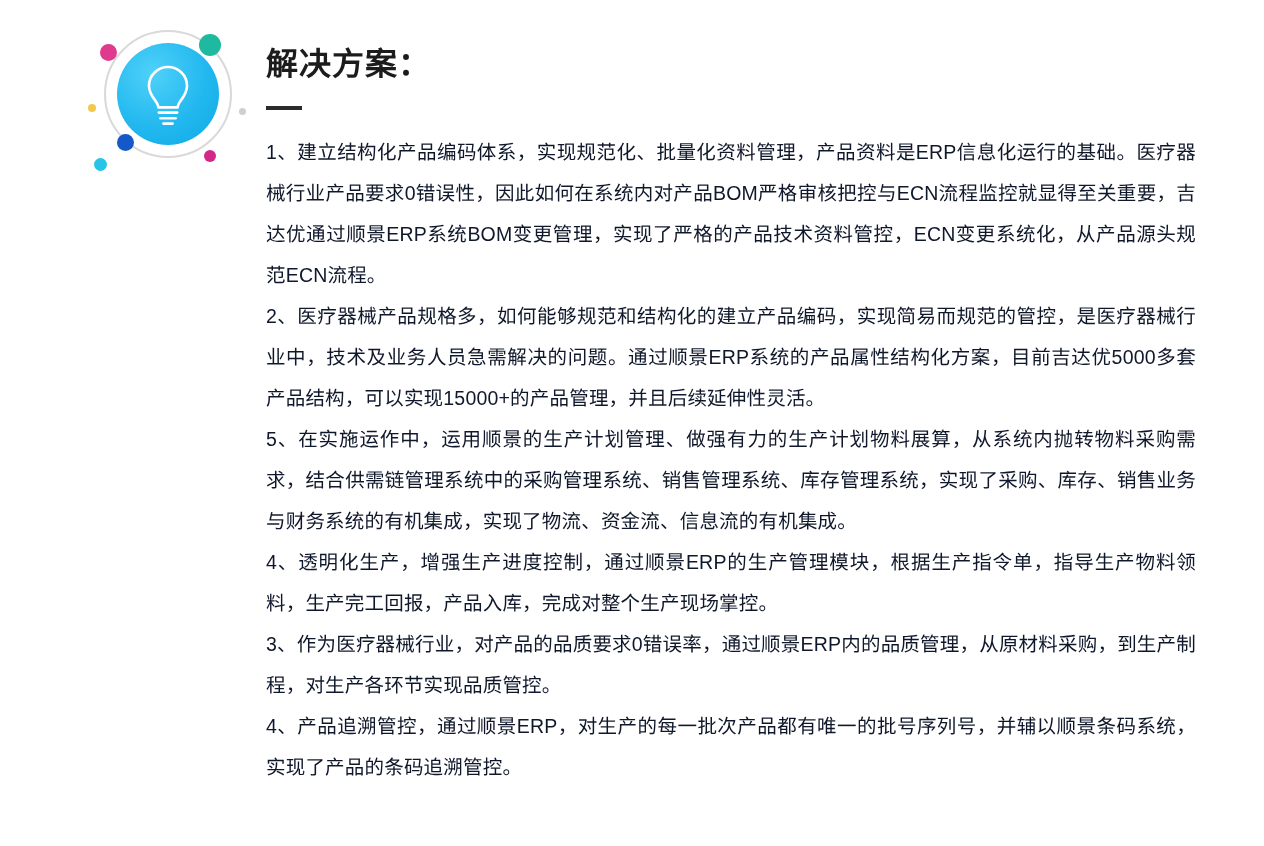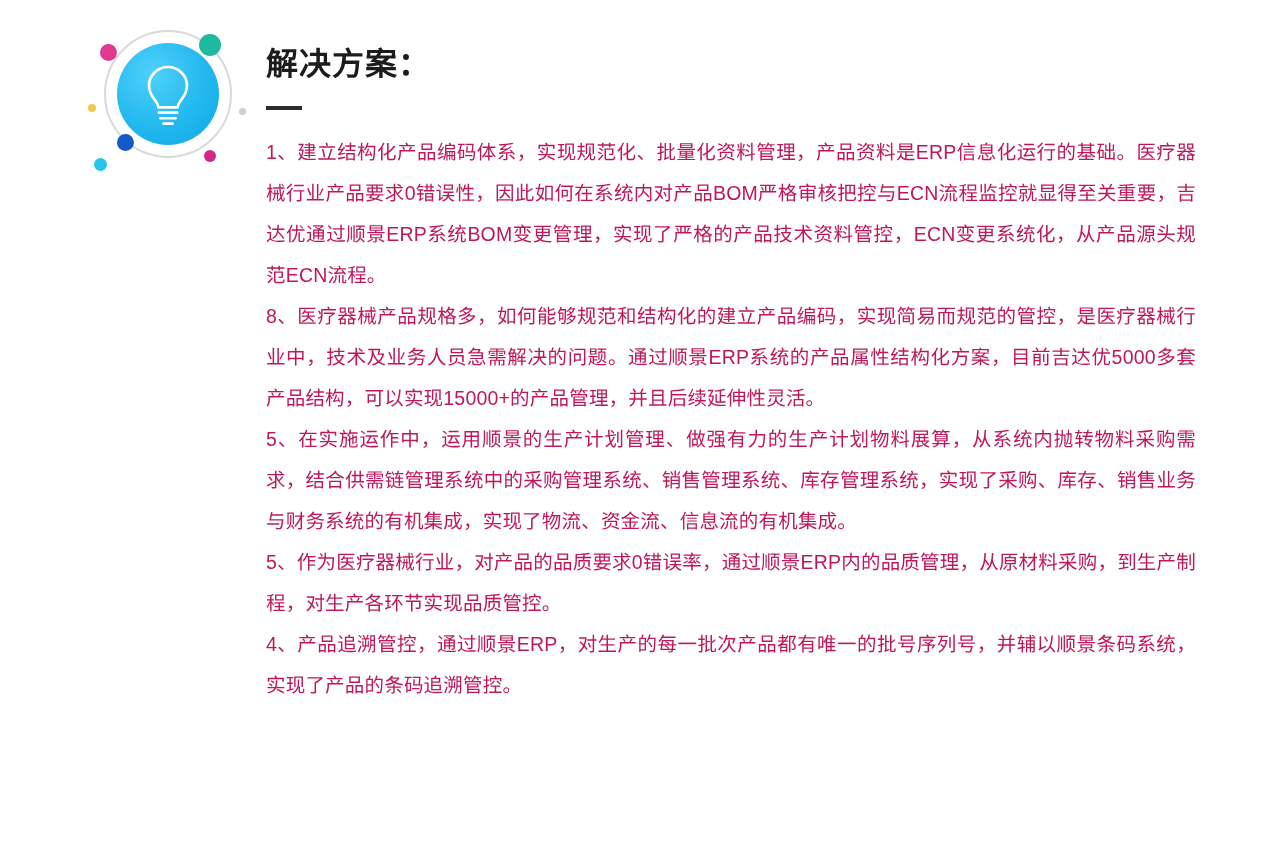--- a/index.html
+++ b/index.html
@@ -92,21 +92,21 @@
 
   
   .body-list {
     margin: 0;
     padding: 0;
     list-style: none;
   }
   .body-list li {
     font-size: 19.5px;
     line-height: 41px;
-    color: #be185d;
+    color: #0f172a;
     text-align: justify;
     text-justify: inter-ideograph;
     margin: 0;
     letter-spacing: 0.2px;
   }
 </style>
 </head>
 <body>
 
 <div class="page">
@@ -129,20 +129,21 @@
     <span class="dot dot-cyan-sm"></span>
     <span class="dot dot-yellow"></span>
     <span class="dot dot-grey"></span>
   </div>
 
   <div class="content">
     <h1 class="heading">解决方案：</h1>
     <div class="heading-rule"></div>
     <ul class="body-list">
       <li>1、建立结构化产品编码体系，实现规范化、批量化资料管理，产品资料是ERP信息化运行的基础。医疗器械行业产品要求0错误性，因此如何在系统内对产品BOM严格审核把控与ECN流程监控就显得至关重要，吉达优通过顺景ERP系统BOM变更管理，实现了严格的产品技术资料管控，ECN变更系统化，从产品源头规范ECN流程。</li>
-      <li>8、医疗器械产品规格多，如何能够规范和结构化的建立产品编码，实现简易而规范的管控，是医疗器械行业中，技术及业务人员急需解决的问题。通过顺景ERP系统的产品属性结构化方案，目前吉达优5000多套产品结构，可以实现15000+的产品管理，并且后续延伸性灵活。</li>
+      <li>2、医疗器械产品规格多，如何能够规范和结构化的建立产品编码，实现简易而规范的管控，是医疗器械行业中，技术及业务人员急需解决的问题。通过顺景ERP系统的产品属性结构化方案，目前吉达优5000多套产品结构，可以实现15000+的产品管理，并且后续延伸性灵活。</li>
       <li>5、在实施运作中，运用顺景的生产计划管理、做强有力的生产计划物料展算，从系统内抛转物料采购需求，结合供需链管理系统中的采购管理系统、销售管理系统、库存管理系统，实现了采购、库存、销售业务与财务系统的有机集成，实现了物流、资金流、信息流的有机集成。</li>
-      <li>5、作为医疗器械行业，对产品的品质要求0错误率，通过顺景ERP内的品质管理，从原材料采购，到生产制程，对生产各环节实现品质管控。</li>
+      <li>4、透明化生产，增强生产进度控制，通过顺景ERP的生产管理模块，根据生产指令单，指导生产物料领料，生产完工回报，产品入库，完成对整个生产现场掌控。</li>
+      <li>3、作为医疗器械行业，对产品的品质要求0错误率，通过顺景ERP内的品质管理，从原材料采购，到生产制程，对生产各环节实现品质管控。</li>
       <li>4、产品追溯管控，通过顺景ERP，对生产的每一批次产品都有唯一的批号序列号，并辅以顺景条码系统，实现了产品的条码追溯管控。</li>
     </ul>
   </div>
 
 </div>
 
 </body></html>

